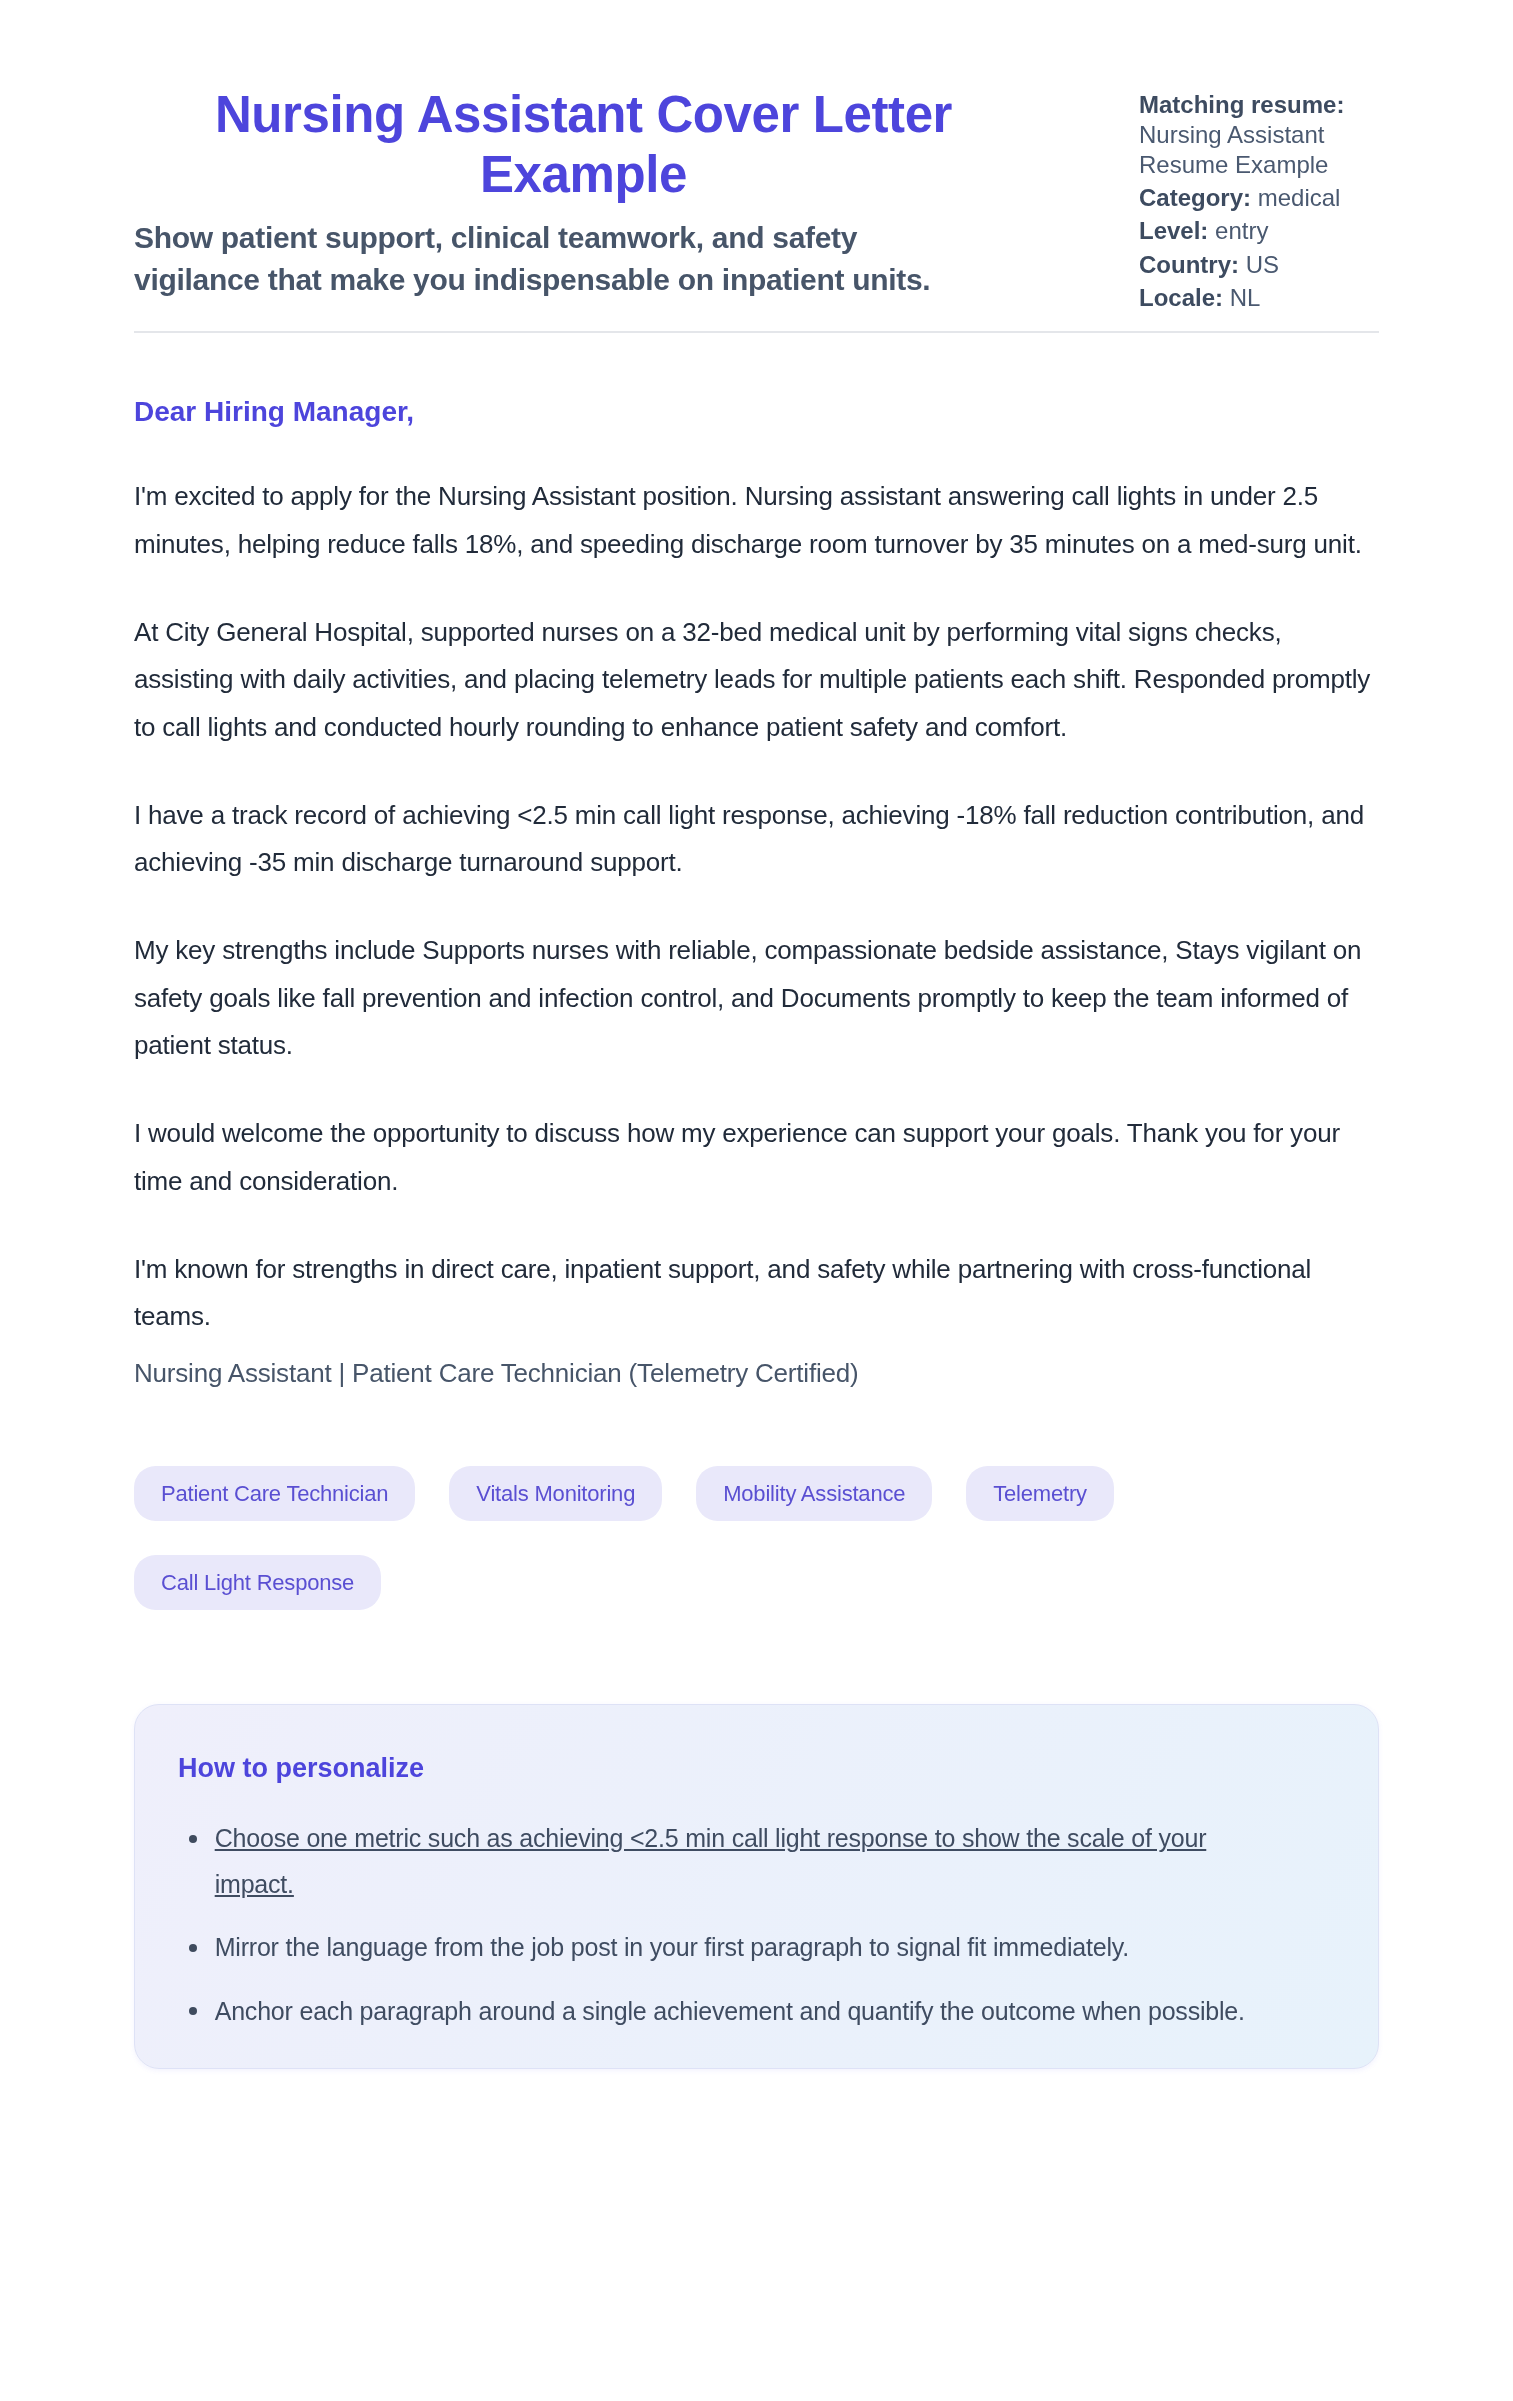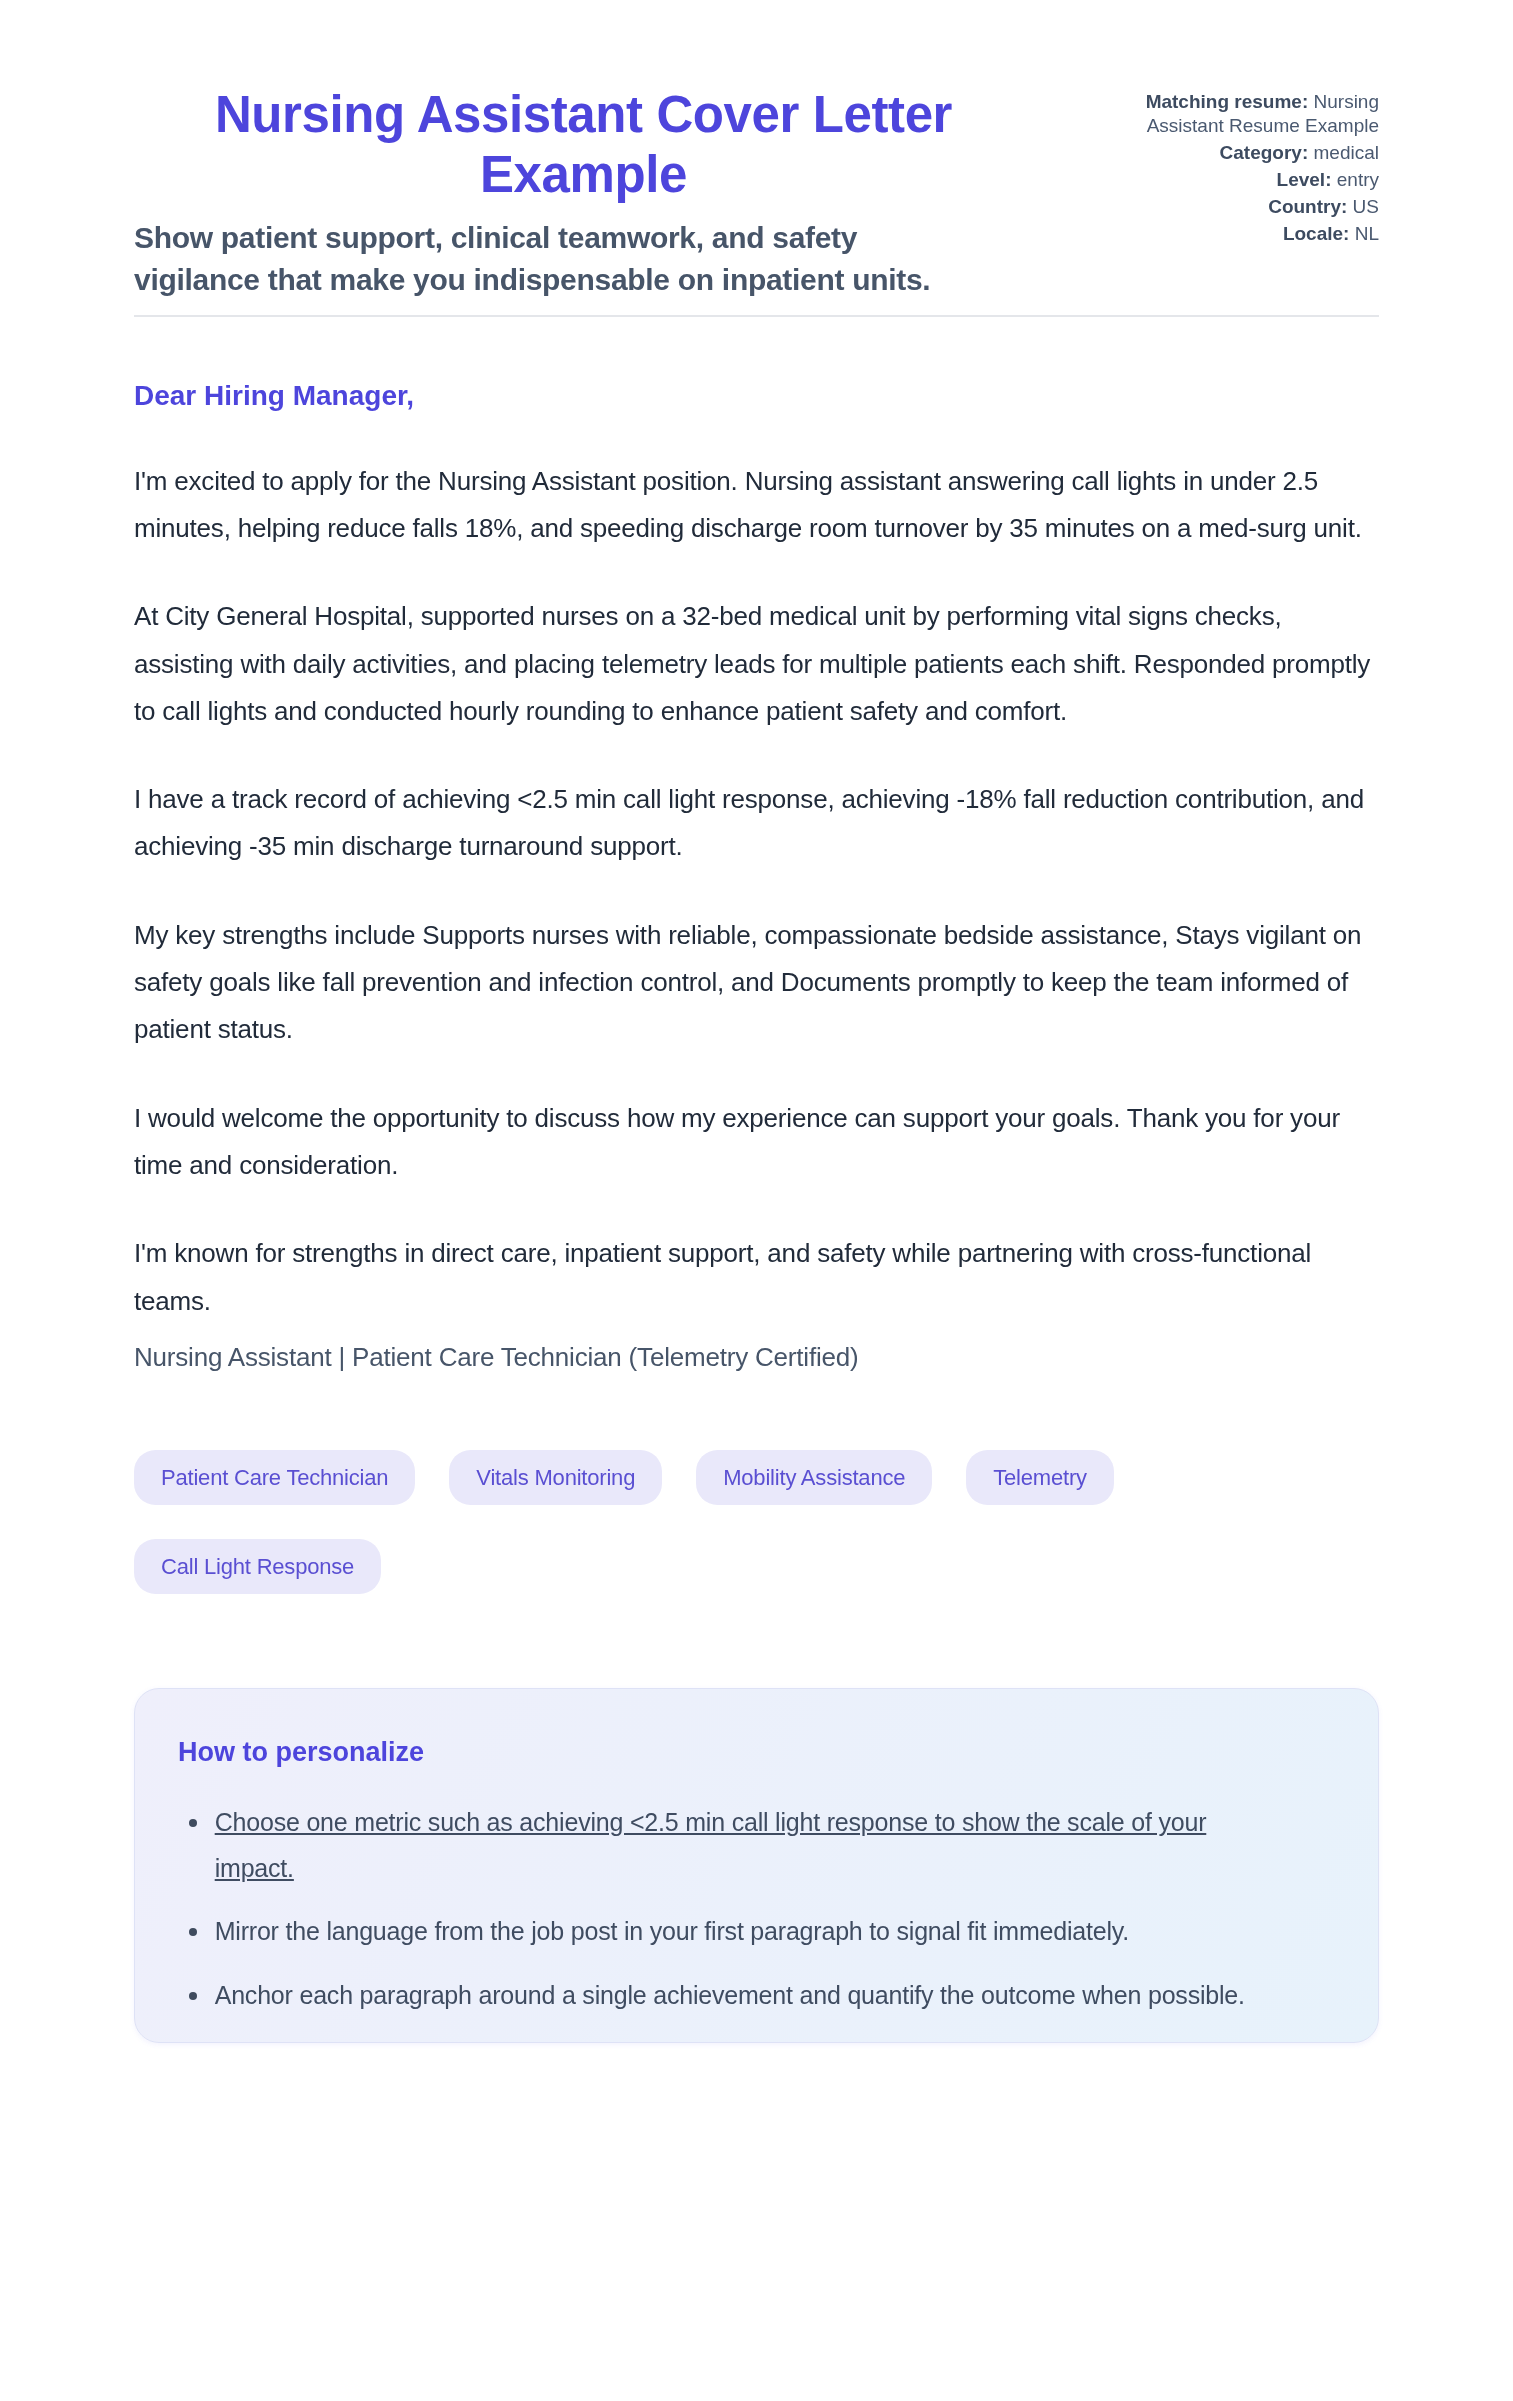--- a/index.html
+++ b/index.html
@@ -51,22 +51,21 @@
     margin:12.5px 0 0 0;
     font-size:30px;
     line-height:1.4;
     font-weight:700;
     color:var(--muted);
     max-width:819px;
     letter-spacing:-0.3px;
   }
   .meta{
     width:240px;
-    text-align:right;
-    font-size:19px;
+    font-size:24px;
     line-height:1.24;
     color:var(--metaValue);
     padding-top:5.3px;
   }
   .meta-row{margin-bottom:3.6px;}
   .meta-row strong{color:var(--metaLabel);font-weight:700;}
   .divider{
     border:none;
     border-top:2.7px solid var(--divider);
     margin:14.2px 0 0 0;
@@ -115,21 +114,21 @@
     line-height:1;
     padding:17px 27px 16px 27px;
     border-radius:21.4px;
     letter-spacing:-0.2px;
   }
   .personalize-card{
     margin-top:94px;
     border:1.8px solid var(--cardBorder);
     border-radius:25px;
     background:linear-gradient(120deg,var(--cardBg1) 0%,var(--cardBg2) 100%);
-    padding:45px 53px 24px 43px;
+    padding:45px 53px 34px 43px;
     box-shadow:0 1.8px 5.3px rgba(99,102,241,0.08);
   }
   .personalize-heading{
     margin:0 0 0 0;
     font-size:27px;
     font-weight:700;
     color:var(--accent);
     line-height:1.4;
   }
   ul.personalize-list{

